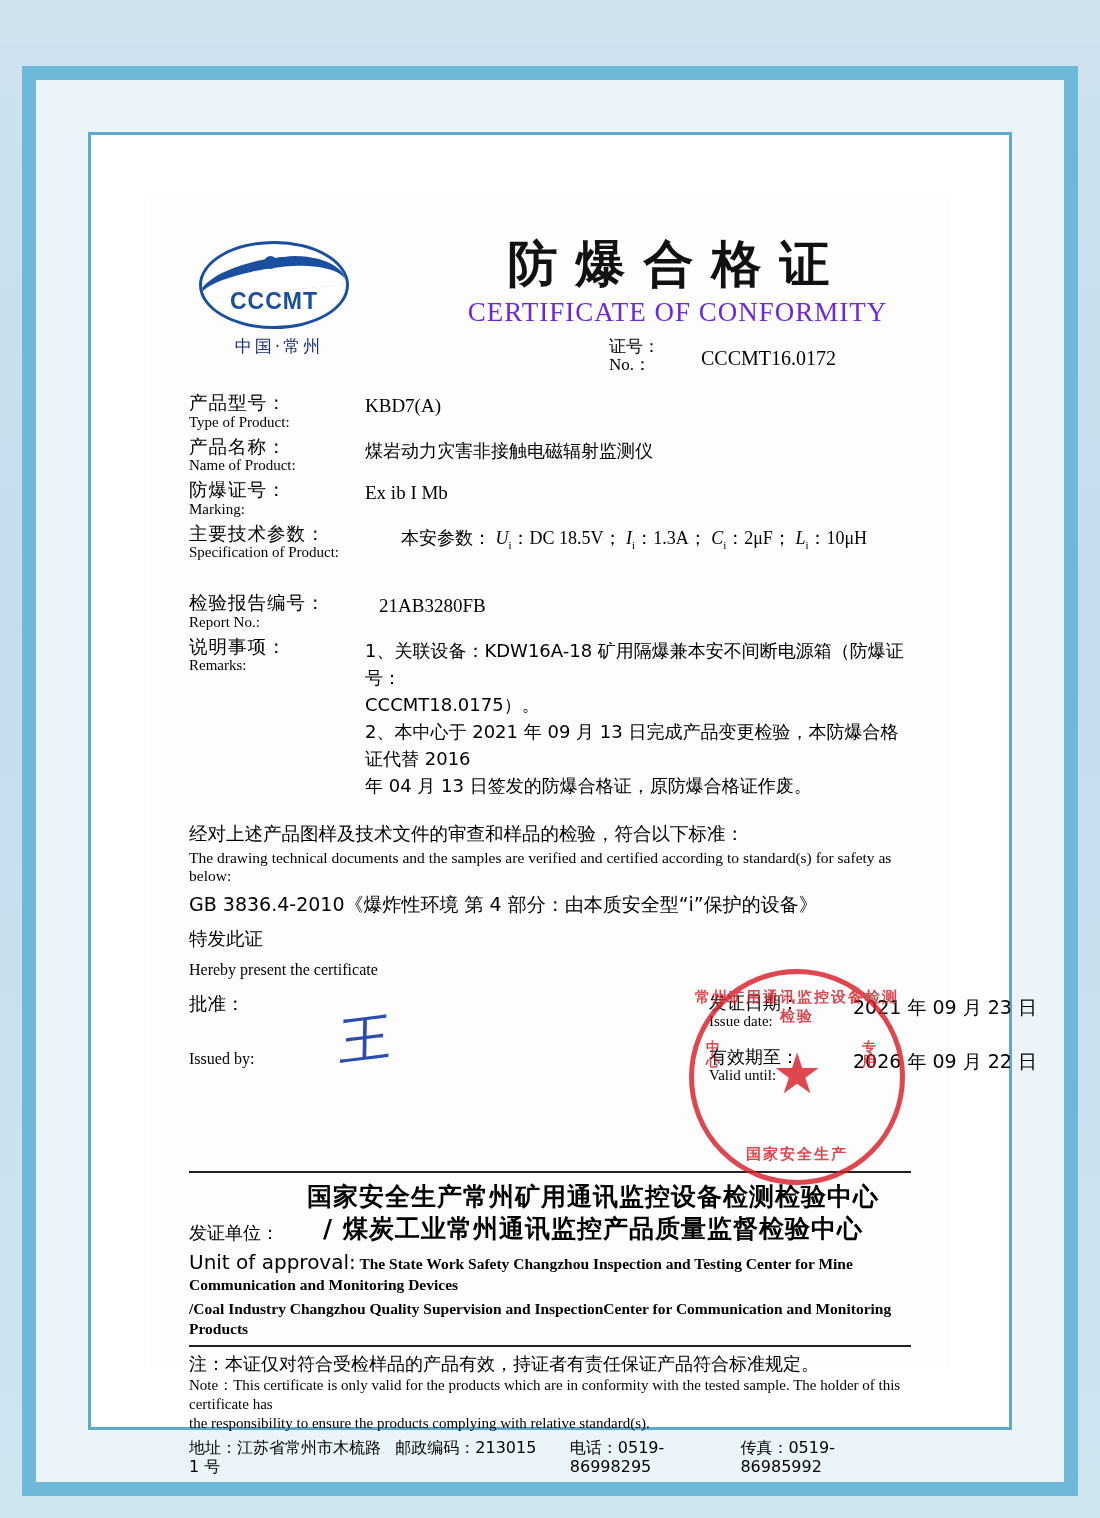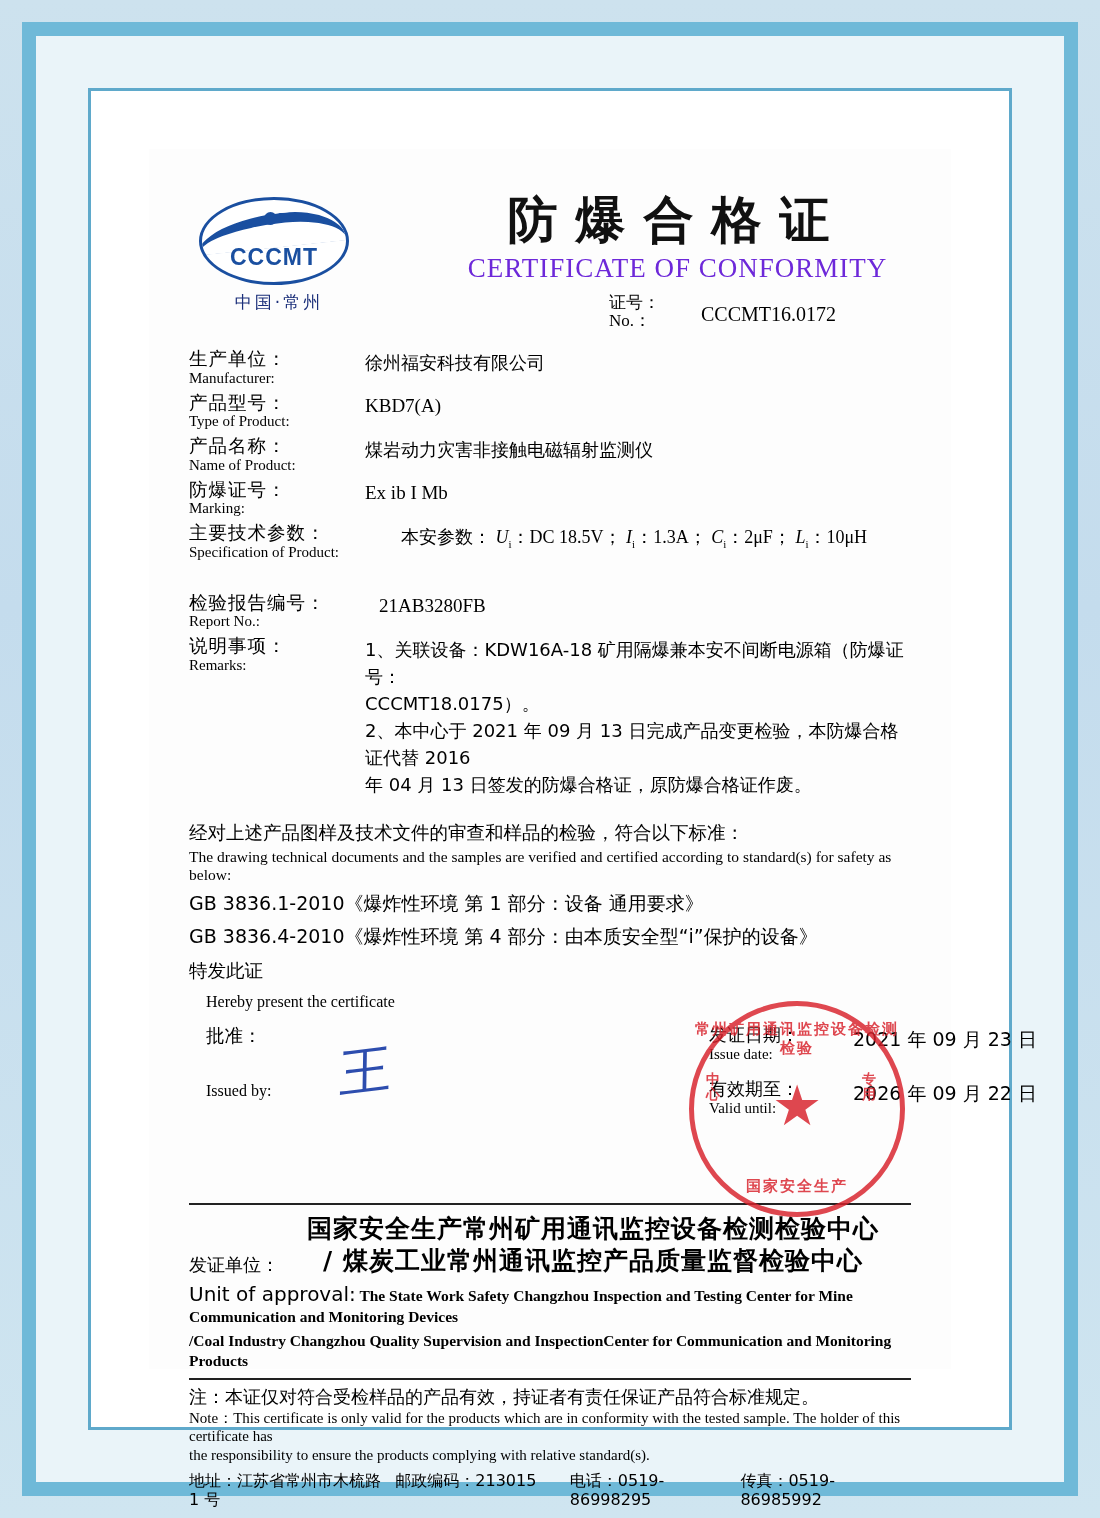--- a/index.html
+++ b/index.html
@@ -8,20 +8,21 @@
     width: 1100px; height: 1518px;
     background: #cfe3ee;
     font-family: "Liberation Serif", serif;
     overflow: hidden;
   }
 
   
   .page {
     position: absolute; inset: 0;
     background: linear-gradient(180deg,#cde2ee 0%, #c4dced 40%, #cfe5f0 100%);
+    margin-top: 44px;
   }
   .band-1 {
     position: absolute; left: 22px; top: 22px; right: 22px; bottom: 22px;
     border: 14px solid #6fb9d8;
     background: #eaf4f9;
   }
   .band-2 {
     position: absolute; left: 52px; top: 52px; right: 52px; bottom: 52px;
     border: 3px solid #5fa9cb;
     background: #ffffff;
@@ -97,21 +98,21 @@
   .remarks { font-size: 18px; line-height: 1.5; font-family: "DejaVu Sans", sans-serif; }
   .remarks p { margin: 0; }
 
   .standards { margin-top: 22px; }
   .st-cn { font-size: 18.5px; font-family: "DejaVu Sans", sans-serif; }
   .st-en { font-size: 15.5px; margin-top: 3px; }
   .st-line { font-size: 19px; margin-top: 7px; font-family: "DejaVu Sans", sans-serif; }
 
   
   .sign-block { position: relative; height: 210px; margin-top: 6px; }
-  .sign-left { position: absolute; left: 17px; top: 0; width: 430px; }
+  .sign-left { position: absolute; left: 0; top: 0; width: 430px; }
   .hereby { font-size: 16px; margin-top: 4px; }
   .approve-cn { font-size: 18.5px; margin-top: 12px; font-family: "DejaVu Sans", sans-serif; }
   .issued-by { font-size: 16px; margin-top: 34px; }
   .signature {
     position: absolute; left: 150px; top: 48px;
     color: #1c3fa8; font-size: 52px; font-family: "DejaVu Serif", serif;
     transform: rotate(-7deg) skewX(-8deg); opacity: .92;
   }
   .sign-right { position: absolute; left: 520px; top: 36px; width: 430px; }
   .dt-row { display: flex; align-items: flex-start; margin-bottom: 16px; }
@@ -198,27 +199,20 @@
             <div class="labels">
               <div class="l-cn">证号：</div>
               <div class="l-en">No.：</div>
             </div>
             <div class="value">CCCMT16.0172</div>
           </div>
         </div>
 
         <div class="fields">
 
-          <div class="row">
-            <div class="lab">
-              <div class="cn">生产单位：</div>
-              <div class="en">Manufacturer:</div>
-            </div>
-            <div class="val">徐州福安科技有限公司</div>
-          </div>
 
           <div class="row">
             <div class="lab">
               <div class="cn">产品型号：</div>
               <div class="en">Type of Product:</div>
             </div>
             <div class="val serif">KBD7(A)</div>
           </div>
 
           <div class="row">
@@ -271,21 +265,20 @@
               <p>CCCMT18.0175）。</p>
               <p>2、本中心于 2021 年 09 月 13 日完成产品变更检验，本防爆合格证代替 2016</p>
               <p>年 04 月 13 日签发的防爆合格证，原防爆合格证作废。</p>
             </div>
           </div>
         </div>
 
         <div class="standards">
           <div class="st-cn">经对上述产品图样及技术文件的审查和样品的检验，符合以下标准：</div>
           <div class="st-en">The drawing technical documents and the samples are verified and certified according to standard(s) for safety as below:</div>
-          <div class="st-line">GB 3836.1-2010《爆炸性环境 第 1 部分：设备 通用要求》</div>
           <div class="st-line">GB 3836.4-2010《爆炸性环境 第 4 部分：由本质安全型“i”保护的设备》</div>
           <div class="st-cn" style="margin-top:8px">特发此证</div>
         </div>
 
         <div class="sign-block">
           <div class="sign-left">
             <div class="hereby">Hereby present the certificate</div>
             <div class="approve-cn">批准：</div>
             <div class="issued-by">Issued by:</div>
           </div>

